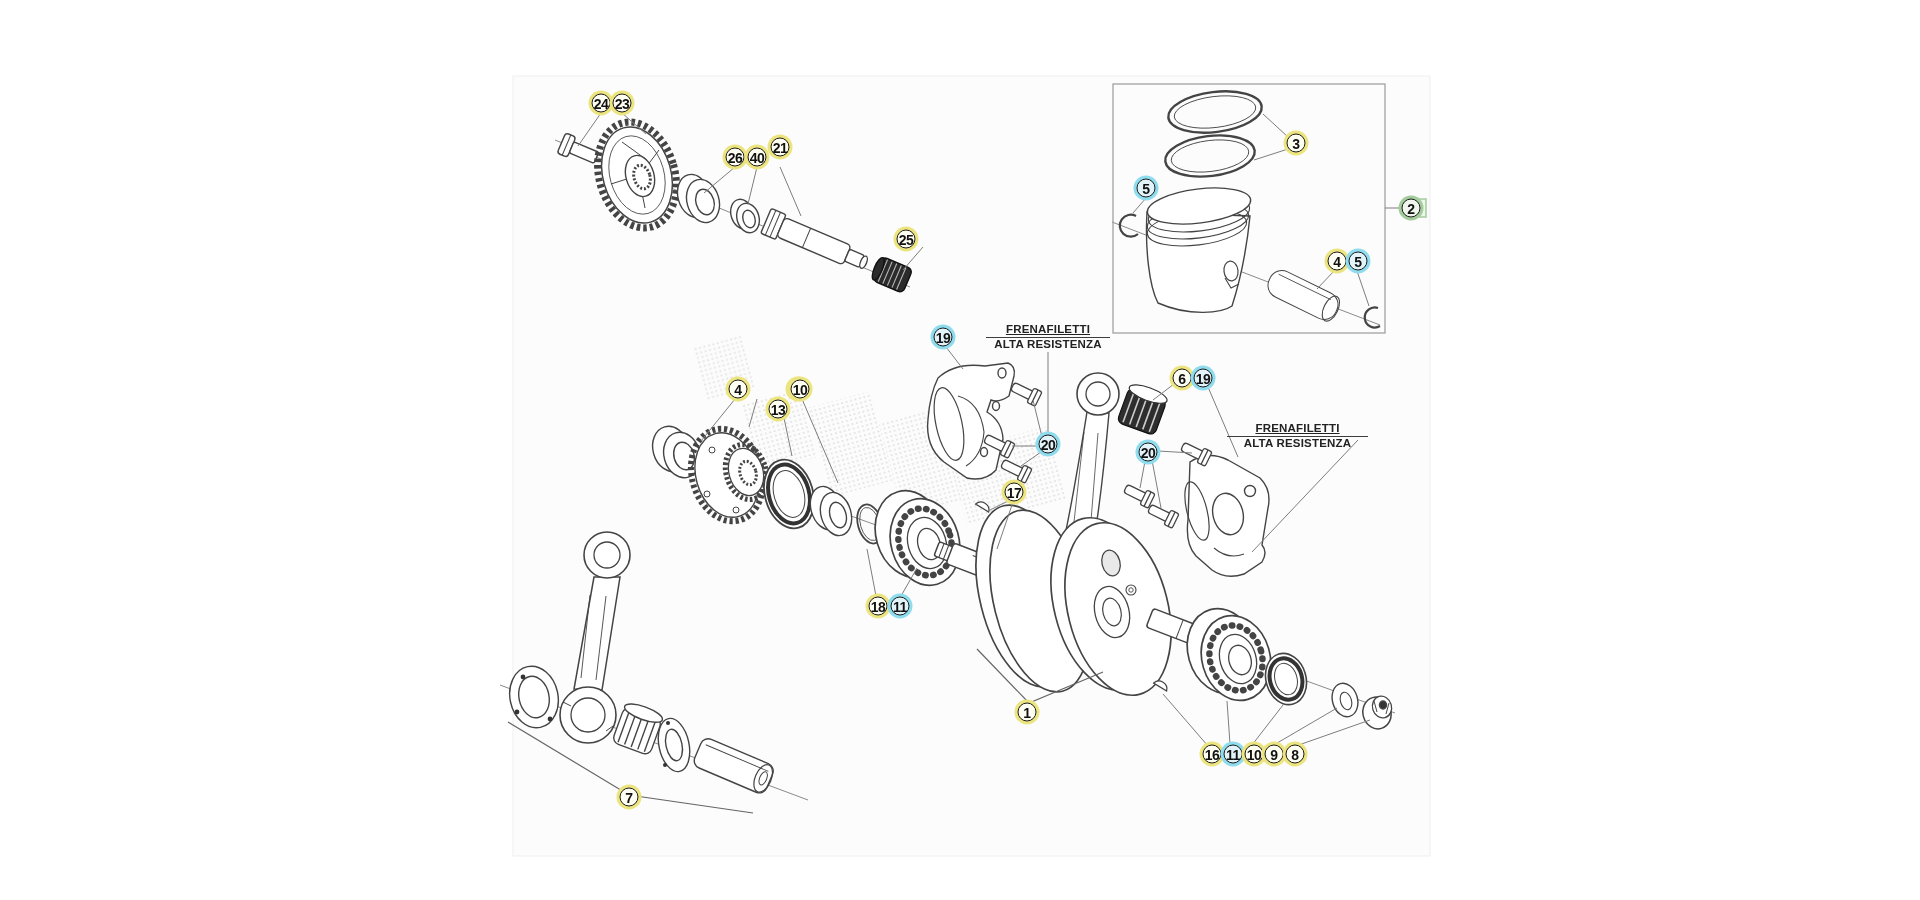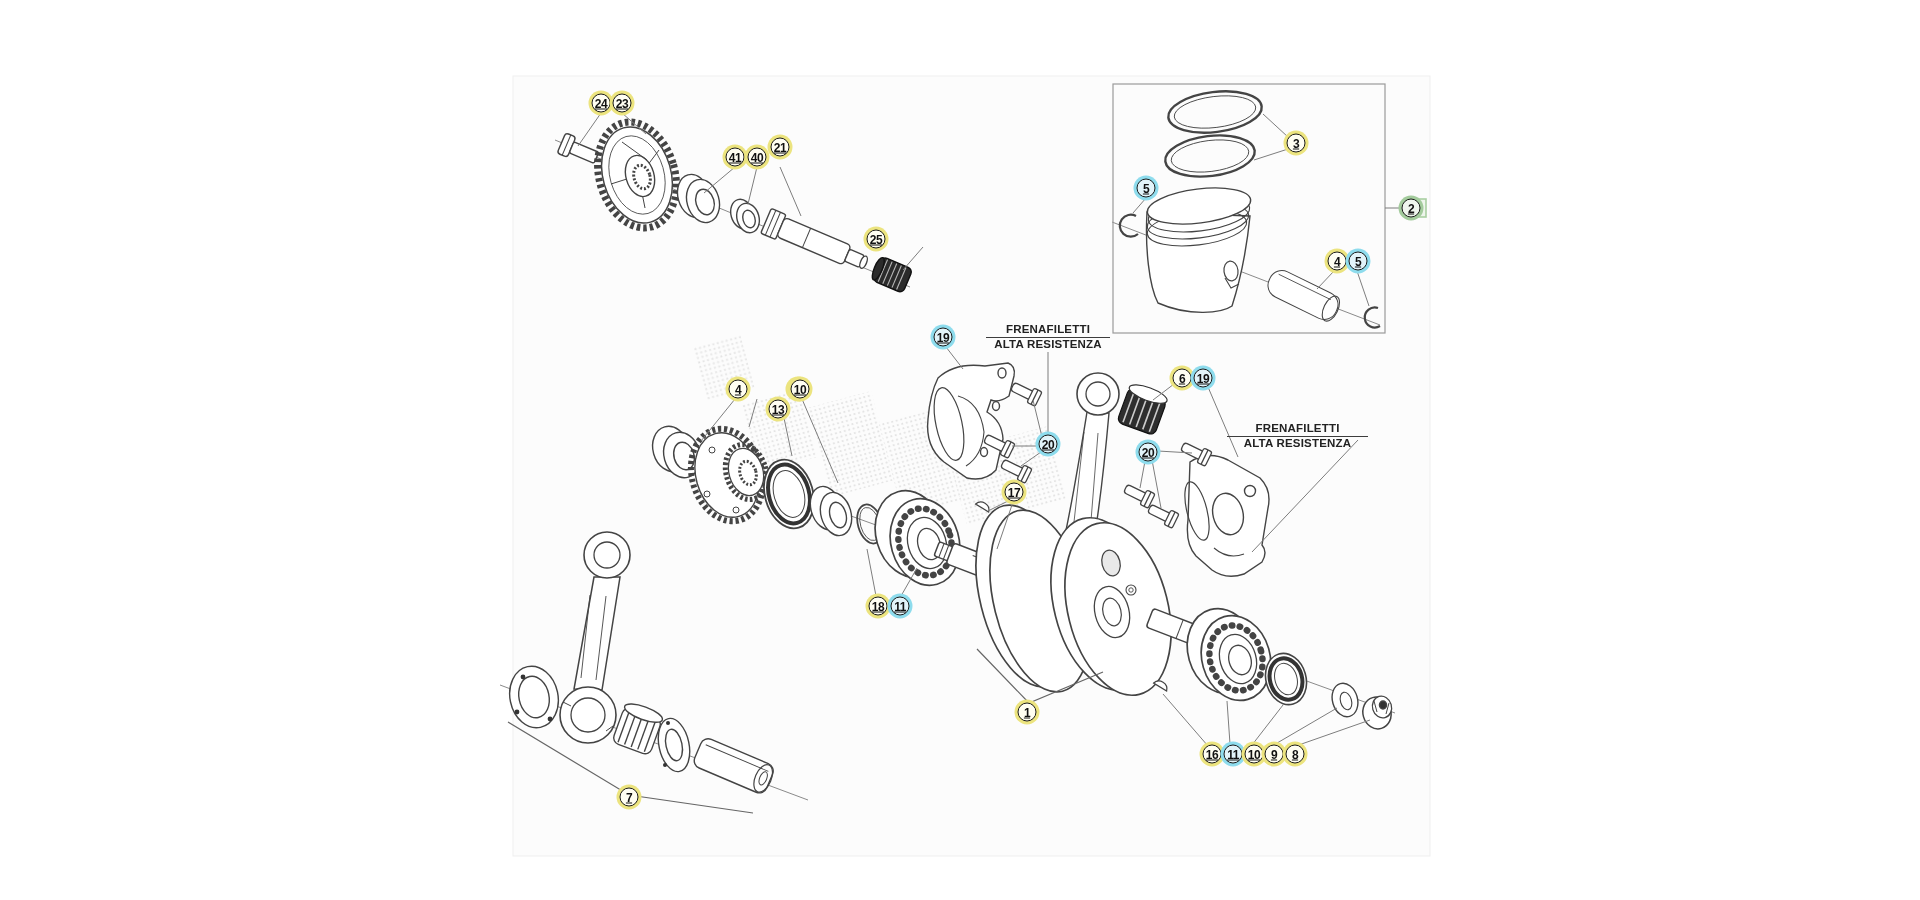--- a/index.html
+++ b/index.html
@@ -2,28 +2,28 @@
 <html style="--halo-yellow: #ece47f; --halo-cyan: #8edced; --halo-green: #a3cb9c;"><head>
 <meta charset="utf-8">
 <style>
   html,body{margin:0;padding:0;background:#ffffff;}
   #stage{position:relative;width:1920px;height:900px;background:#ffffff;overflow:hidden;
          font-family:"Liberation Sans", sans-serif;}
   svg{position:absolute;left:0;top:0;}
   .callout-layer{position:absolute;left:0;top:0;width:100%;height:100%;}
   .callout{position:absolute;width:17px;height:17px;border:1.6px solid #1b1b1b;border-radius:50%;
            background:#fffdf4;display:flex;align-items:center;justify-content:center;
-           font-size:12px;font-weight:bold;color:#111;letter-spacing:-0.5px;
-           transform:translate(-50%,-50%);z-index:5;cursor:pointer;text-decoration:underline;}
+           font-size:14px;font-weight:bold;color:#111;letter-spacing:-0.5px;
+           transform:translate(-50%,-50%);z-index:5;cursor:pointer;}
   .callout.yellow{background:#fffef2;box-shadow:0 0 0 3px var(--halo-yellow);}
   .callout.cyan{background:#e2f4fa;box-shadow:0 0 0 3px var(--halo-cyan);}
   .callout.green{background:#f0f6ee;box-shadow:0 0 0 3px var(--halo-green);}
   .frena{position:absolute;z-index:4;color:#222;font-weight:bold;font-size:11.5px;
          text-align:center;line-height:13px;letter-spacing:0.2px;}
-  .frena .l1{padding-bottom:1px;border-bottom:1.3px solid #3d3d3d;}
+  .frena .l1{padding-bottom:1px;border-bottom:1.3px solid #3d3d3d;text-decoration:underline;}
   .frena .l2{padding-top:0px;}
 </style>
 </head>
 <body>
 
 <div id="stage">
 
 <svg width="1920" height="900" viewBox="0 0 1920 900">
   <defs>
     <pattern id="wmdots" width="4.6" height="4.6" patternUnits="userSpaceOnUse">
@@ -355,24 +355,24 @@
   <div class="l2">ALTA RESISTENZA</div>
 </div>
 <div class="frena" style="left:1227px;top:422px;width:141px;">
   <div class="l1">FRENAFILETTI</div>
   <div class="l2">ALTA RESISTENZA</div>
 </div>
 
 <div class="callout-layer">
       <div class="callout yellow" style="left: 601px; top: 103px;">24</div>
       <div class="callout yellow" style="left: 622px; top: 103px;">23</div>
-      <div class="callout yellow" style="left: 735px; top: 157px;">41</div>
+      <div class="callout yellow" style="left: 735px; top: 157px;">26</div>
       <div class="callout yellow" style="left: 757px; top: 157px;">40</div>
       <div class="callout yellow" style="left: 780px; top: 147px; text-align: center;">21</div>
-      <div class="callout yellow" style="left: 876px; top: 239px;">25</div>
+      <div class="callout yellow" style="left: 906px; top: 239px;">25</div>
       <div class="callout yellow" style="left: 1296px; top: 143px;">3</div>
       <div class="callout cyan" style="left: 1146px; top: 188px;">5</div>
       <div class="callout yellow" style="left: 1337px; top: 261px;">4</div>
       <div class="callout cyan" style="left: 1358px; top: 261px;">5</div>
       <div class="callout green" style="left: 1411px; top: 208px;">2</div>
       <div class="callout cyan" style="left: 943px; top: 337px;">19</div>
       <div class="callout cyan" style="left: 1048px; top: 444px;">20</div>
       <div class="callout yellow" style="left: 1014px; top: 492px; text-align: right;">17</div>
       <div class="callout yellow" style="left: 1182px; top: 378px;">6</div>
       <div class="callout cyan" style="left: 1203px; top: 378px;">19</div>

